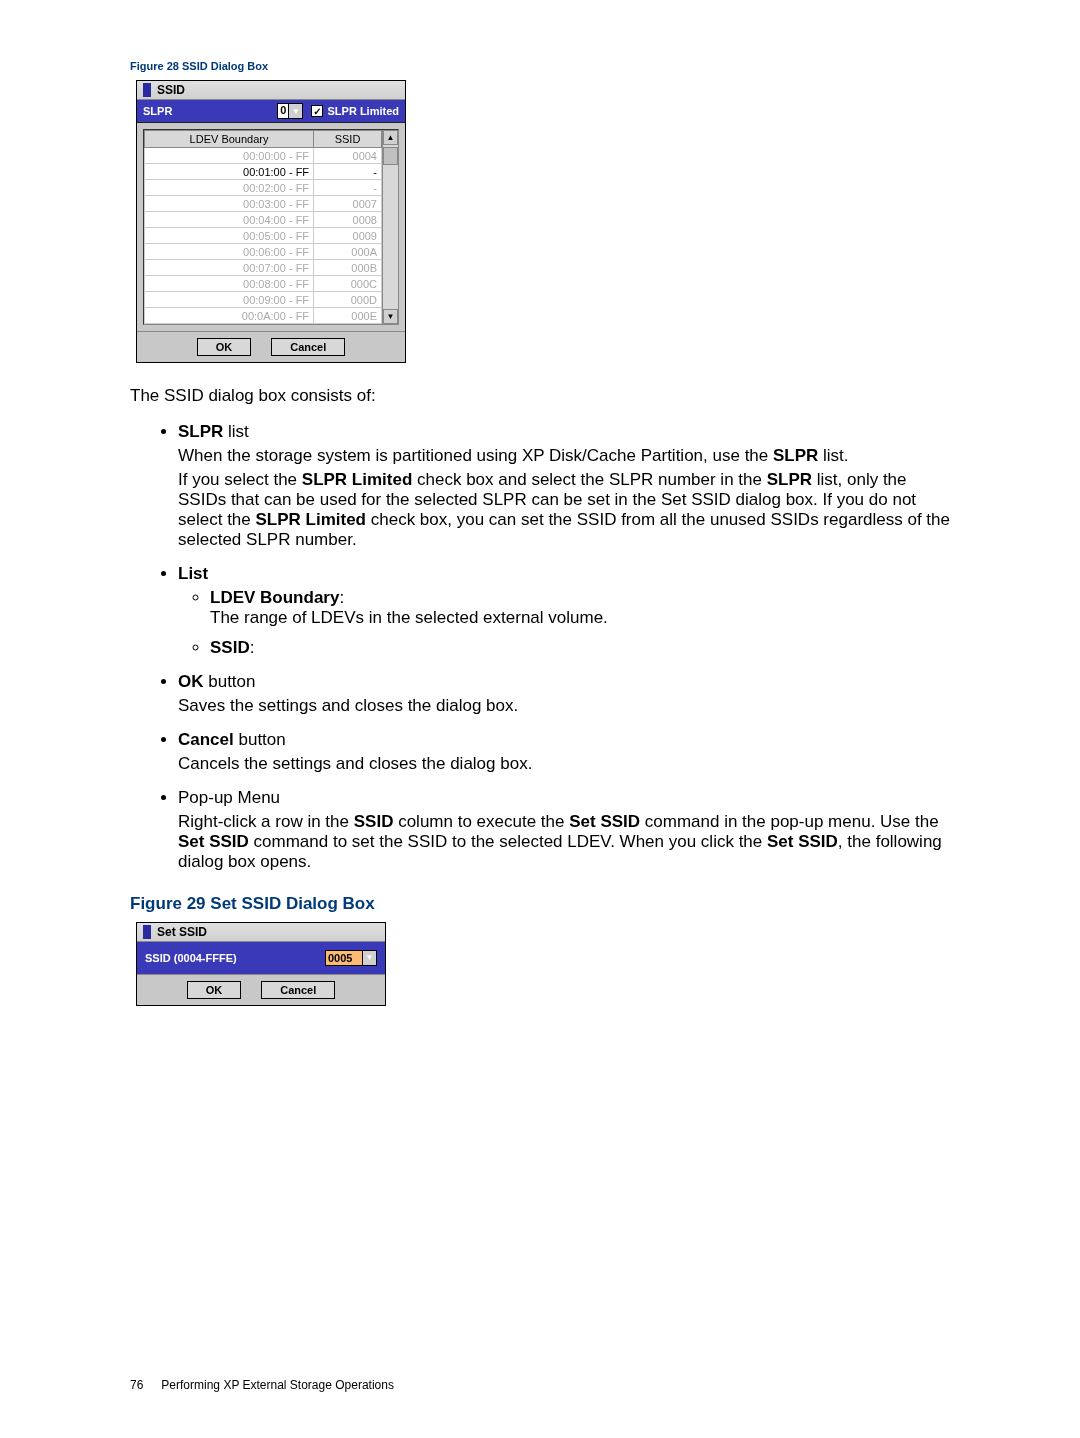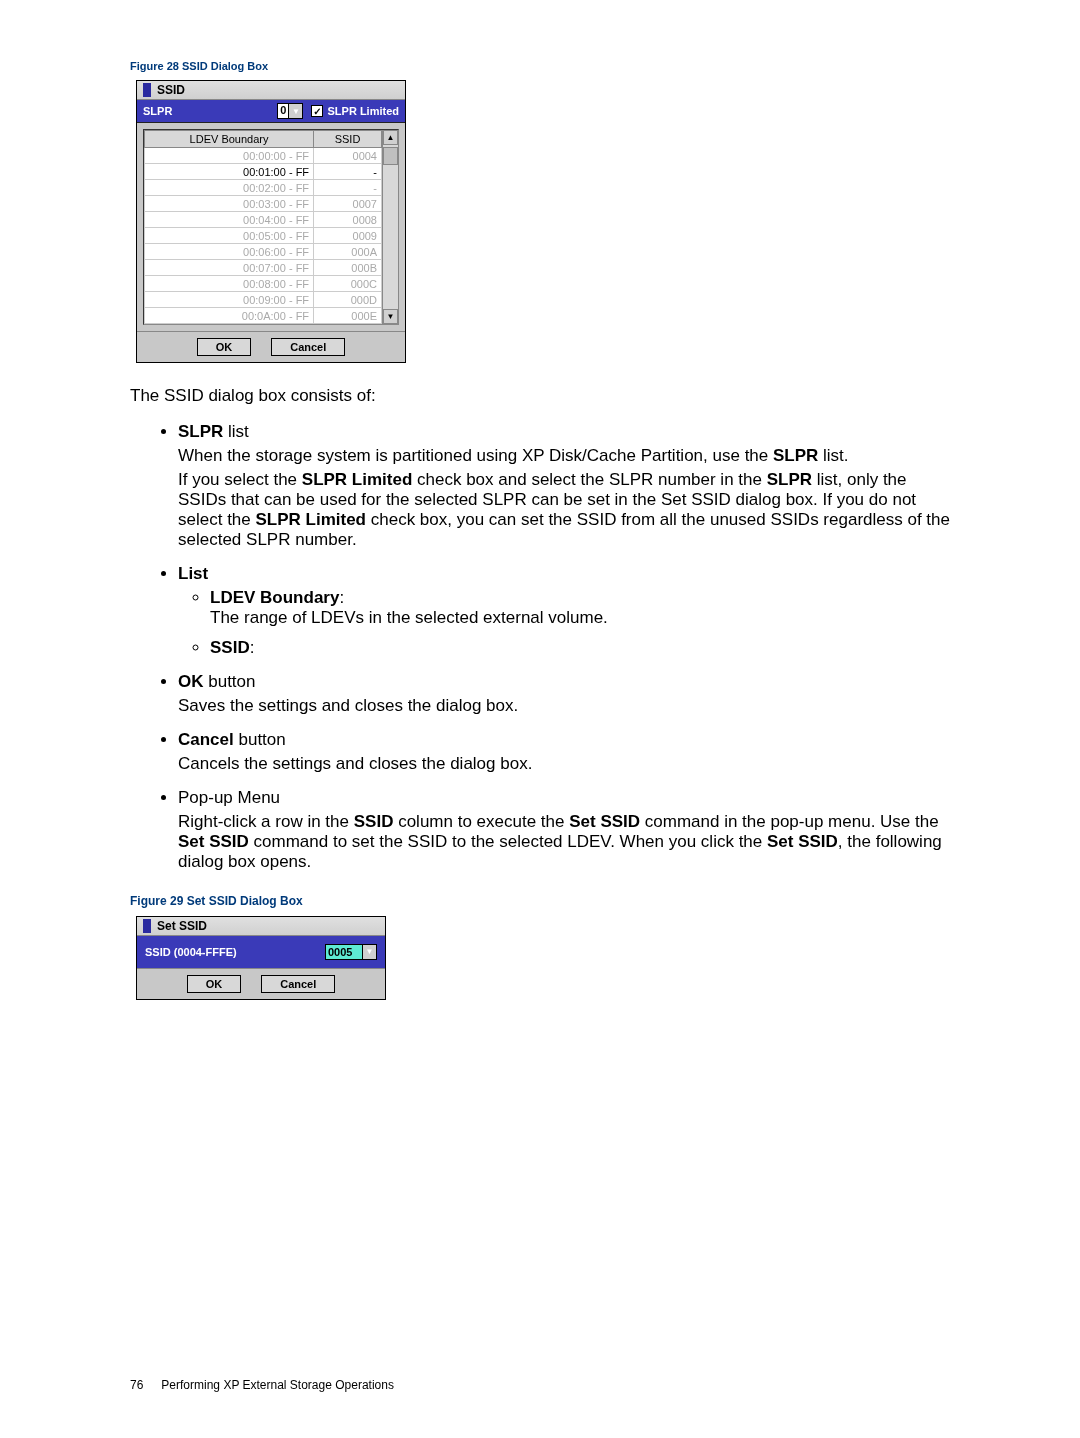--- a/index.html
+++ b/index.html
@@ -100,37 +100,37 @@
     padding: 2px 18px;
   }
 
   .body-text { margin: 10px 0 14px 0; line-height: 1.35; }
   ul.outer { list-style: disc; margin-left: 48px; }
   ul.outer > li { margin-bottom: 14px; }
   ul.outer > li > .txt { margin-top: 4px; }
   ul.inner { list-style: circle; margin-left: 32px; margin-top: 4px;}
   ul.inner > li { margin-bottom: 10px; }
   .b { font-weight: bold; }
-  .caption2 { color: #003a7a; font-weight: bold; font-size: 12px; margin: 22px 0 8px 0; }
+  .caption2 { color: #003a7a; font-weight: bold; font-size: 17px; margin: 22px 0 8px 0; }
 
   .dialog-set {
     width: 250px;
     border: 1px solid #000;
     background: #c8c8c8;
     margin-left: 6px;
   }
   .set-body {
     display: flex; align-items: center;
     background: #3a3ab8;
     color: #fff; font-weight: bold; font-size: 11px;
     padding: 8px 8px;
   }
   .set-body .gap { flex: 1; }
   .set-input {
-    background: #5eead4; color: #000;
+    background: #fdba74; color: #000;
     font-size: 11px; padding: 1px 2px;
     height: 16px; border: 1px solid #000;
     width: 38px;
   }
 
   .footer {
     position: absolute;
     bottom: 46px; left: 130px;
     font-size: 12px;
     display: flex; gap: 18px; align-items: flex-end;

